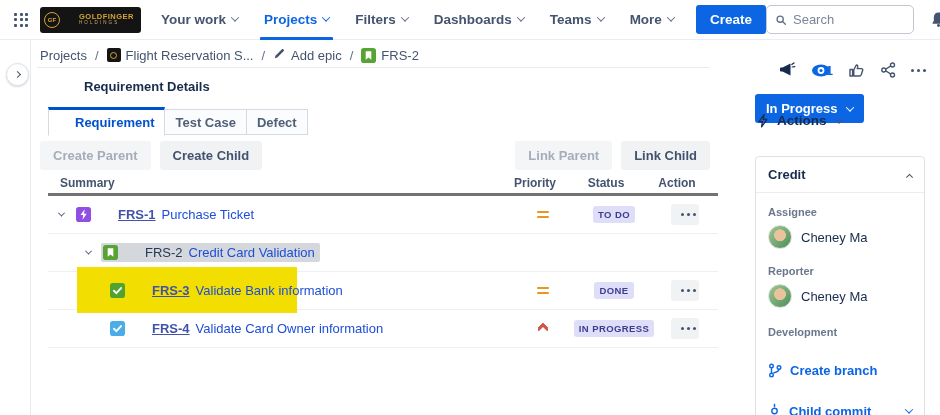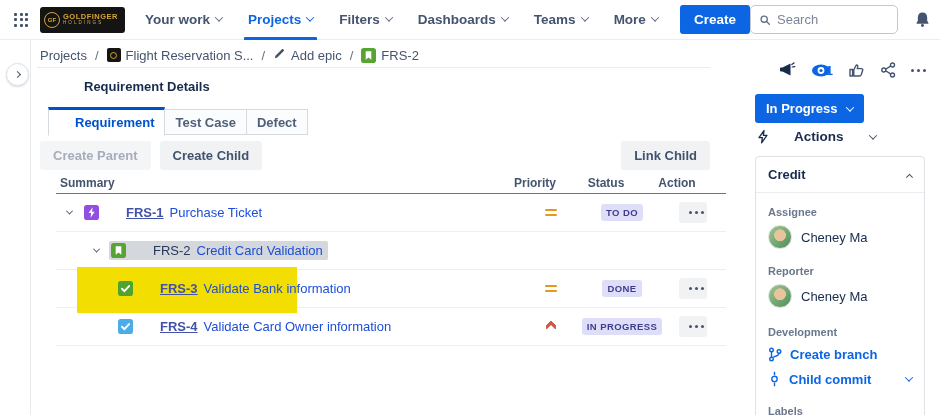--- a/index.html
+++ b/index.html
@@ -13,21 +13,21 @@
   
   .cv{display:inline-block;width:6px;height:6px;border-right:1.6px solid currentColor;border-bottom:1.6px solid currentColor;transform:rotate(45deg) translate(-1px,-1px);}
   .cv.up{transform:rotate(-135deg) translate(-2px,-2px);}
   .cv.right{transform:rotate(-45deg);}
   .dots3{display:inline-block;width:3px;height:3px;border-radius:50%;background:#44546F;box-shadow:6px 0 0 #44546F, 12px 0 0 #44546F;}
 
   
   .navbar{position:absolute;top:0;left:0;right:0;height:40px;background:#fff;border-bottom:1px solid #EBECF0;display:flex;align-items:center;padding:0 14px;}
   .grid-icon{width:14px;height:14px;position:relative;flex:none;margin-right:12px;cursor:pointer;}
   .grid-icon i{position:absolute;width:3px;height:3px;border-radius:1px;background:#44546F;}
-  .logo{flex:none;height:26px;background:#141414;border-radius:3px;display:flex;align-items:center;padding:0 7px 0 4px;gap:3px;margin-right:20px;}
+  .logo{flex:none;height:26px;background:#141414;border-radius:3px;display:flex;align-items:center;padding:0 7px 0 4px;gap:19px;margin-right:20px;}
   .logo .coin{width:16px;height:16px;border-radius:50%;border:1.5px solid var(--c-logo_gold);display:flex;align-items:center;justify-content:center;color:var(--c-logo_gold);font-size:6px;font-weight:bold;}
   .logo .ltxt{display:flex;flex-direction:column;line-height:1.1;}
   .logo .l1{color:var(--c-logo_gold);font-size:7.5px;font-weight:bold;letter-spacing:.5px;}
   .logo .l2{color:#cdb06a;font-size:4.5px;letter-spacing:2.1px;}
   .primary-nav{display:flex;align-items:center;height:40px;gap:26px;}
   .nav-item{height:40px;display:flex;align-items:center;gap:6px;font-size:13.5px;font-weight:600;color:var(--c-nav_text);cursor:pointer;position:relative;white-space:nowrap;}
   .nav-item .cv{color:#626F86;margin-top:-2px;}
   .nav-item.active{color:var(--c-accent);}
   .nav-item.active .cv{color:var(--c-accent);}
   .nav-item.active::after{content:"";position:absolute;left:-4px;right:-4px;bottom:0;height:3px;background:var(--c-accent);border-radius:1px 1px 0 0;}
@@ -67,21 +67,21 @@
   .tb-group{display:flex;gap:9px;}
   .btn{height:29px;padding:0 13px;border:none;border-radius:3px;background:#F1F2F4;color:#42526E;font-size:13px;font-weight:600;font-family:inherit;cursor:pointer;}
   .btn:disabled{color:#A5ADBA;background:#F4F5F7;cursor:default;}
 
   
   .thead{position:absolute;left:40px;top:172px;width:670px;display:flex;align-items:center;height:21px;font-size:12px;font-weight:bold;color:#44546F;}
   .col-sum{flex:1;padding-left:20px;}
   .col-prio{width:66px;text-align:center;}
   .col-status{width:76px;text-align:center;}
   .col-action{width:66px;text-align:center;}
-  .rows{position:absolute;left:56px;top:193px;width:670px;border-top:1px solid #737373;}
+  .rows{position:absolute;left:48px;top:193px;width:670px;border-top:3px solid #737373;}
   .trow{display:flex;align-items:center;height:38px;border-bottom:1px solid #EDEFF2;}
   .sum-cell{flex:1;display:flex;align-items:center;gap:6px;position:relative;z-index:5;}
   .twisty{width:14px;display:inline-flex;justify-content:center;color:#44546F;cursor:pointer;flex:none;}
   .twisty .cv{width:5px;height:5px;border-width:1.8px;}
   .chip{display:flex;align-items:center;gap:6px;padding:2px 5px 2px 2px;border-radius:2px;}
   .chip.selected{background:var(--c-selected_grey);}
   .ikey{font-size:13px;font-weight:600;color:var(--c-link_indigo);text-decoration:underline;cursor:pointer;}
   .ikey.plain{color:#253858;text-decoration:none;font-weight:400;}
   .isum{font-size:13px;color:#1d4ed8;}
   .prio-cell,.status-cell,.action-cell{position:relative;z-index:5;display:flex;align-items:center;justify-content:center;}
@@ -96,35 +96,35 @@
   .badge{background:var(--c-badge_bg);color:var(--c-badge_text);font-size:9.5px;font-weight:bold;letter-spacing:.4px;padding:3px 5px;border-radius:3px;white-space:nowrap;}
   .row-dots{width:28px;height:21px;border:none;border-radius:3px;background:#F1F2F4;display:flex;align-items:center;justify-content:center;cursor:pointer;padding-left:0;}
   .row-dots .dots3{transform:translateX(-6px);}
   .yellow-hl{position:absolute;left:77px;top:267px;width:220px;height:46px;background:var(--c-highlight_yellow);z-index:4;}
 
   
   .watch-row{position:absolute;top:62px;right:14px;display:flex;align-items:center;gap:15px;}
   .watch-count{font-size:13px;color:var(--c-accent);font-weight:600;margin-left:-10px;}
   .status-dd{position:absolute;left:755px;top:94px;height:29px;background:var(--c-accent);color:#fff;border:none;border-radius:3px;font-size:13px;font-weight:600;font-family:inherit;display:flex;align-items:center;gap:9px;padding:0 11px;cursor:pointer;}
   .status-dd .cv{color:#fff;}
-  .actions-dd{position:absolute;left:756px;top:129px;display:flex;align-items:center;gap:24px;font-size:13.5px;font-weight:600;color:#172B4D;cursor:pointer;}
+  .actions-dd{position:absolute;left:756px;top:113px;display:flex;align-items:center;gap:7px;font-size:13.5px;font-weight:600;color:#172B4D;cursor:pointer;}
   .actions-dd .cv{color:#44546F;margin-left:2px;}
 
   .details-card{position:absolute;left:755px;top:156px;width:170px;height:300px;border:1px solid #DFE1E6;border-radius:4px;background:#fff;}
   .details-head{display:flex;align-items:center;justify-content:space-between;padding:10px 12px;border-bottom:1px solid #EBECF0;cursor:pointer;}
   .details-head .dtitle{font-size:13px;font-weight:bold;color:#172B4D;}
   .details-head .cv{color:#44546F;width:5px;height:5px;border-width:1.8px;}
   .details-body{padding:13px 12px;}
   .field-label{font-size:11px;font-weight:bold;color:#6B778C;}
   .person-row{display:flex;align-items:center;gap:9px;margin-top:7px;}
   .person-row .avatar{width:24px;height:24px;}
   .person-name{font-size:13px;color:#172B4D;}
   .mt16{margin-top:16px;}
   .mt18{margin-top:18px;}
-  .dev-link{display:flex;align-items:center;gap:8px;margin-top:9px;font-size:13px;font-weight:600;color:var(--c-accent);cursor:pointer;}
+  .dev-link{display:flex;align-items:center;gap:8px;margin-top:25px;font-size:13px;font-weight:600;color:var(--c-accent);cursor:pointer;}
   .dev-link.commit{justify-content:flex-start;}
   .dev-link .grow{flex:1;}
   .dev-link .cv{color:var(--c-accent);}
 </style>
 </head>
 <body>
 
 <header class="navbar">
   <div class="grid-icon">
       <i style="left: 0px; top: 0px;"></i>
@@ -233,20 +233,21 @@
   <div class="tab">Test Case</div>
   <div class="tab">Defect</div>
 </div>
 
 <div class="toolbar">
   <div class="tb-group">
     <button class="btn" disabled="">Create Parent</button>
     <button class="btn">Create Child</button>
   </div>
   <div class="tb-group">
+    <button class="btn" disabled="">Link Parent</button>
     <button class="btn">Link Child</button>
   </div>
 </div>
 
 <div class="thead">
   <div class="col-sum">Summary</div>
   <div class="col-prio">Priority</div>
   <div class="col-status">Status</div>
   <div class="col-action">Action</div>
 </div>

